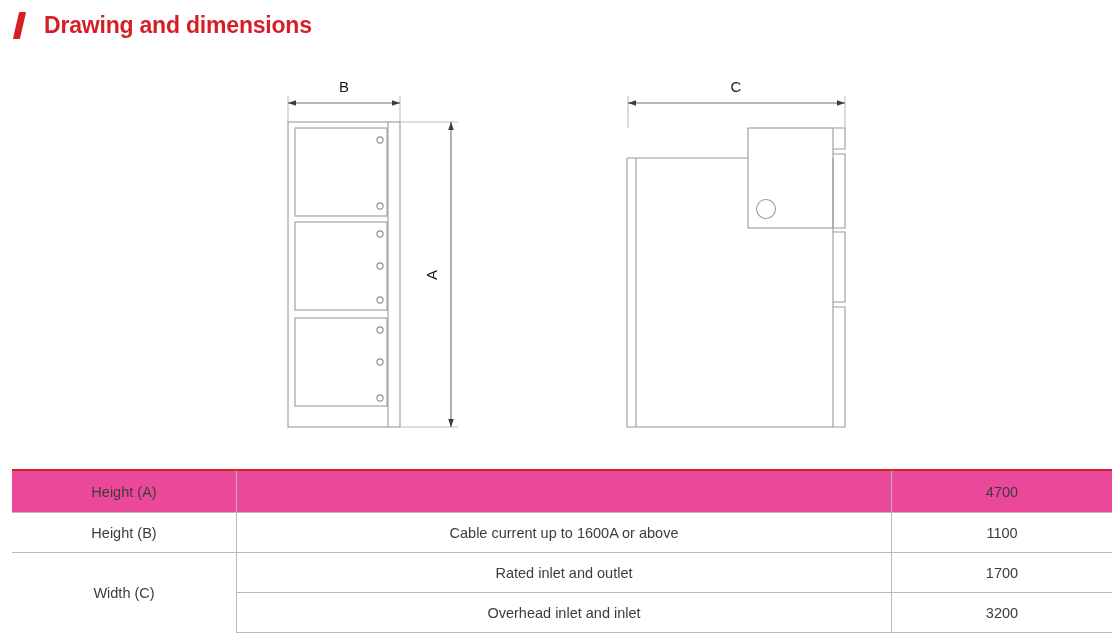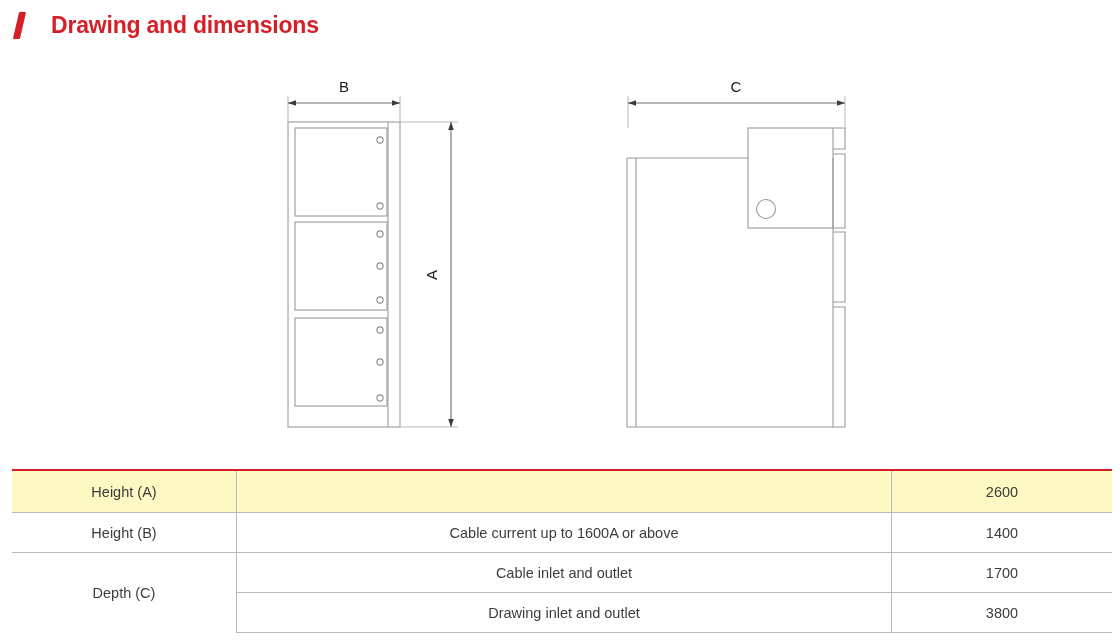--- a/index.html
+++ b/index.html
@@ -16,21 +16,21 @@
     overflow: hidden;
   }
 
   
   .page-title {
     position: absolute;
     left: 16px;
     top: 12px;
     display: flex;
     align-items: center;
-    gap: 28px;
+    gap: 21px;
   }
   .title-slash {
     display: block;
     width: 7px;
     height: 27px;
     background: #d51f26;
     transform: skewX(-13deg);
     border-radius: 1px;
   }
   .title-text {
@@ -75,21 +75,21 @@
     padding: 0;
     height: 39px;
     text-align: center;
     vertical-align: middle;
     color: #3c3c3c;
   }
   .dim-table .col-sep {
     border-right: 1px solid #b9b9b9;
   }
   .row-header td {
-    background: #fef9c3;
+    background: #ec4899;
     border-top: 2px solid #d51f26;
     border-bottom: 1px solid #b9b9b9;
     height: 41px;
   }
   .cell-label { width: 224px; }
   .cell-desc  { width: 654px; }
   .cell-value { width: 220px; }
 
   .no-bottom { border-bottom: none !important; }
 </style>
@@ -183,33 +183,33 @@
     <text class="dim-label" x="736" y="22" text-anchor="middle">C</text>
   </svg>
 </div>
 
 <table class="dim-table">
   <tbody>
 
     <tr class="row-header">
       <td class="cell-label col-sep">Height (A)</td>
       <td class="cell-desc col-sep"></td>
-      <td class="cell-value">2600</td>
+      <td class="cell-value">4700</td>
     </tr>
 
     <tr>
       <td class="cell-label col-sep">Height (B)</td>
       <td class="cell-desc col-sep">Cable current up to 1600A or above</td>
-      <td class="cell-value">1400</td>
+      <td class="cell-value">1100</td>
     </tr>
 
     <tr>
-      <td class="cell-label col-sep no-bottom" rowspan="2">Depth (C)</td>
-      <td class="cell-desc col-sep">Cable inlet and outlet</td>
+      <td class="cell-label col-sep no-bottom" rowspan="2">Width (C)</td>
+      <td class="cell-desc col-sep">Rated inlet and outlet</td>
       <td class="cell-value">1700</td>
     </tr>
 
     <tr>
-      <td class="cell-desc col-sep">Drawing inlet and outlet</td>
-      <td class="cell-value">3800</td>
+      <td class="cell-desc col-sep">Overhead inlet and inlet</td>
+      <td class="cell-value">3200</td>
     </tr>
   </tbody>
 </table>
 
 </body></html>

